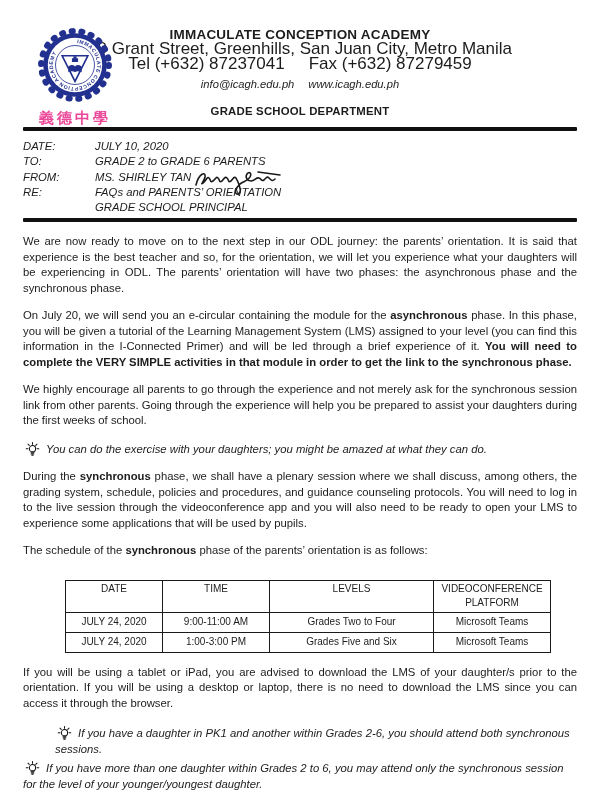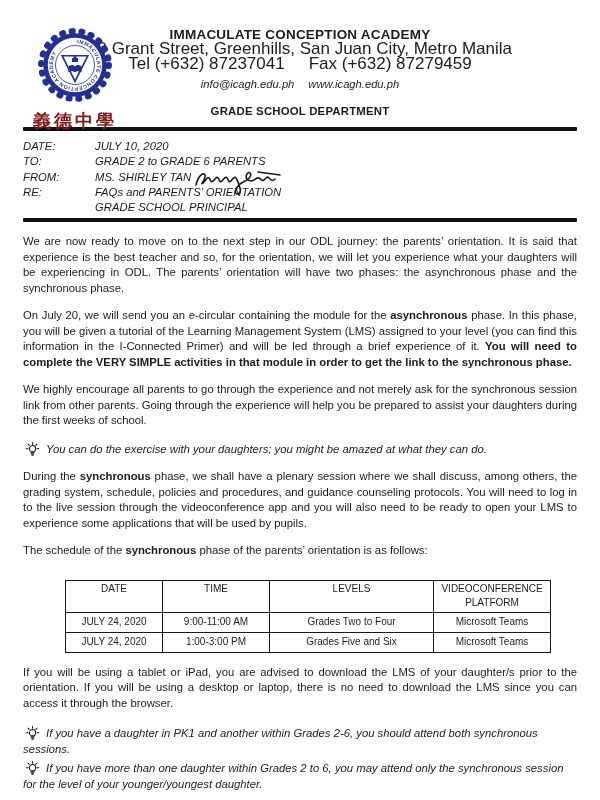--- a/index.html
+++ b/index.html
@@ -5,43 +5,43 @@
   html,body{margin:0;padding:0;background:#e8e8e8;}
   .page{
     width:600px;height:800px;box-sizing:border-box;background:#ffffff;
     margin:0 auto;padding:26px 23px 0 23px;position:relative;overflow:hidden;
     font-family:"Liberation Sans",sans-serif;color:#1c1c1c;
   }
   
   .letterhead{position:relative;min-height:96px;}
   .logo-block{position:absolute;left:7px;top:0;width:90px;text-align:center;}
   .chinese-name{
-    font-family:Liberation Sans, sans-serif;font-weight:bold;color:#7f1d1d;
-    font-size:18px;letter-spacing:3px;margin-top:1px;white-space:nowrap;
+    font-family:Liberation Sans, sans-serif;font-weight:bold;color:#ec4899;
+    font-size:15px;letter-spacing:3px;margin-top:1px;white-space:nowrap;
   }
   .head-text{text-align:center;padding-top:1px;}
   .school-name{font-size:13.5px;font-weight:bold;letter-spacing:.2px;}
   .head-line{font-size:17px;line-height:14.6px;}
   .head-line .gap{display:inline-block;width:24px;}
   .head-links{font-size:11.2px;line-height:14.6px;font-style:italic;margin-top:6px;}
   .head-links .gap{display:inline-block;width:14px;}
   .dept{font-size:11.4px;font-weight:bold;margin-top:13px;letter-spacing:.2px;}
   .rule{height:4px;background:#101010;margin-top:5px;border-radius:1px;}
   .rule2{margin-top:3px;}
   
   .memo{margin-top:8px;font-size:11.3px;line-height:15.3px;}
   .memo-row{display:grid;grid-template-columns:72px 1fr;font-style:italic;}
   .from-line{position:relative;white-space:nowrap;}
   .signature{position:absolute;left:97px;top:-3px;}
   
   .para{font-size:11.3px;line-height:15.5px;text-align:justify;margin:12px 0 0 0;}
   .b{font-weight:bold;}
   .note{font-size:11.3px;line-height:15.5px;font-style:italic;margin:13px 0 0 0;}
   .note .bulb{float:left;width:17px;height:14px;margin:0 5px 0 1px;font-style:normal;}
-  .note2{margin-top:15px;}
+  .note2{margin-top:15px;margin-left:32px;}
   .note3{margin-top:4px;}
   
   table.sched{border-collapse:collapse;margin:21px 0 0 42px;font-size:10px;}
   table.sched th,table.sched td{
     border:1.4px solid #1a1a1a;text-align:center;vertical-align:top;
     font-weight:normal;padding:1px 4px 2px 4px;line-height:14px;
   }
   table.sched td{height:16px;vertical-align:middle;}
   .c-date{width:88px;} .c-time{width:98px;} .c-level{width:155px;} .c-vc{width:108px;}
   .closing{margin-top:15px;}

